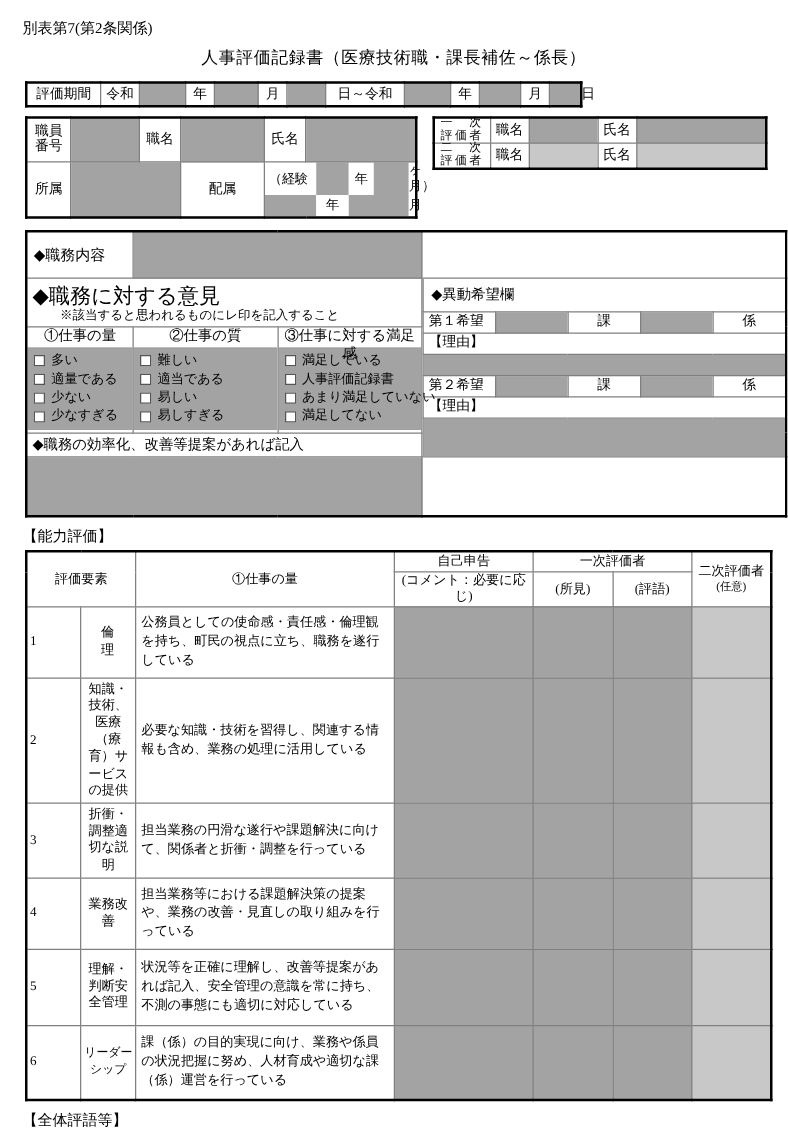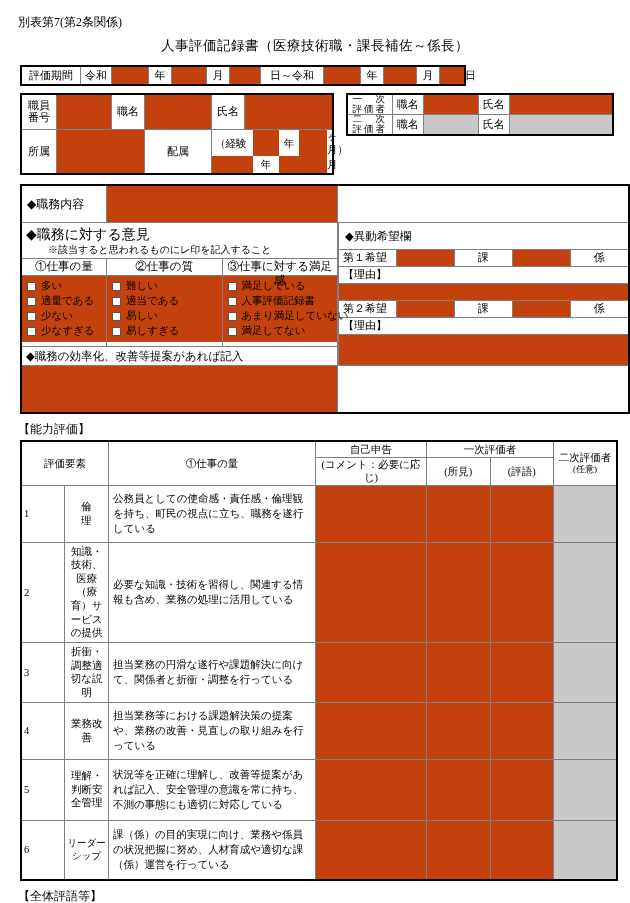--- a/index.html
+++ b/index.html
@@ -33,21 +33,21 @@
     border: 1px solid #808080;
     padding: 0;
     vertical-align: middle;
     font-weight: normal;
     font-size: 11px;
     line-height: 1.25;
   }
   .outer {
     border: 2px solid #000000;
   }
-  .g1 { background: #c2410c; }   
+  .g1 { background: #a3a3a3; }   
   .g2 { background: #c8c8c8; }   
   .wh { background: #ffffff; }
   .ctr { text-align: center; }
   .lft { text-align: left; padding-left: 3px; }
   .rgt { text-align: right; padding-right: 3px; }
   .nb  { border: none; }
 
   
   .doc-ref {
     font-size: 12px;
@@ -259,21 +259,21 @@
 
     <tbody>
         <tr>
       <td class="wh diamond-cell" style="width:74px;height:28px">◆職務内容</td>
       <td class="g1" colspan="2" style="width:230px"></td>
       <td class="wh" rowspan="1" style="width:290px;border-bottom:none"></td>
     </tr>
 
     <tr>
       <td colspan="3" class="wh" style="padding:2px 0 1px 4px">
-        <div style="font-size:14px">◆職務に対する意見</div>
+        <div style="font-size:17px">◆職務に対する意見</div>
         <div class="note-sub">※該当すると思われるものにレ印を記入すること</div>
       </td>
       <td rowspan="3" class="wh" style="padding:0;vertical-align:top">
         <table class="wish">
           <tbody>
                 <tr>
             <td colspan="5" class="wh wish-head" style="border-top:none;border-right:none;height:20px">◆異動希望欄</td>
           </tr>
           <tr>
             <td class="wh wish-label" style="width:52px">第１希望</td>

